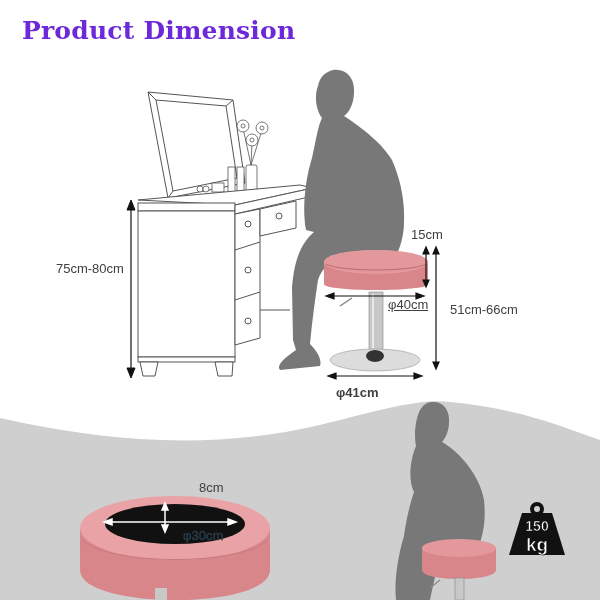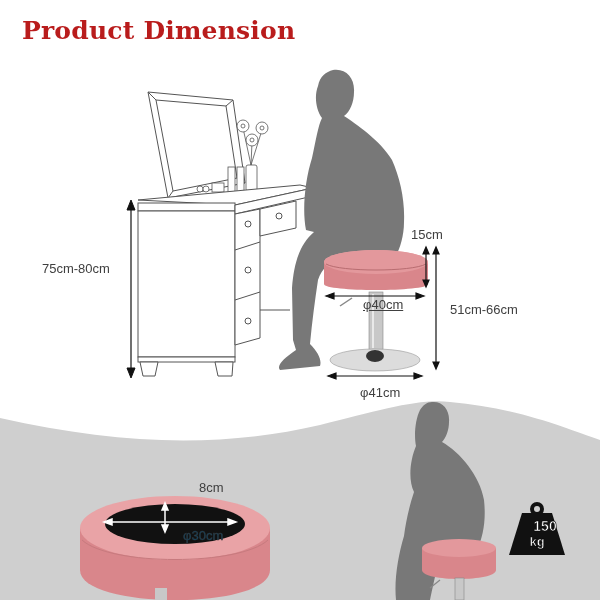--- a/index.html
+++ b/index.html
@@ -1,17 +1,17 @@
 <!DOCTYPE html>
 <html><head>
 <meta charset="utf-8">
 <style>
   html, body { margin:0; padding:0; }
   body { width:600px; height:600px; position:relative; overflow:hidden; background:#ffffff; font-family:"Liberation Sans", sans-serif; }
-  .title { position:absolute; left:22px; top:16px; font-family:"DejaVu Serif", serif; font-weight:bold; font-size:25px; color:#b91c1c; letter-spacing:0.2px; }
+  .title { position:absolute; left:22px; top:16px; font-family:"DejaVu Serif", serif; font-weight:bold; font-size:25px; color:#6d28d9; letter-spacing:0.2px; }
   .lbl { position:absolute; font-family:"Liberation Sans", sans-serif; font-size:13px; color:#404040; white-space:nowrap; }
   svg.scene { position:absolute; left:0; top:0; }
   .weight-text { position:absolute; color:#fff; font-family:"Liberation Sans", sans-serif; font-weight:bold; text-align:center; -webkit-text-stroke:0.6px #000; }
 </style>
 </head>
 <body>
 
 <div class="title">Product Dimension</div>
 
 <svg class="scene" width="600" height="600" viewBox="0 0 600 600">
@@ -126,22 +126,22 @@
     <line x1="440" y1="580" x2="430" y2="588" stroke="#888" stroke-width="1.2"></line>
   </g>
 
   <g>
     <circle cx="537" cy="509" r="7" fill="#111"></circle>
     <circle cx="537" cy="509" r="3" fill="#cfcfcf"></circle>
     <polygon points="522,513 552,513 565,555 509,555" fill="#111"></polygon>
   </g>
 </svg>
 
-<div class="weight-text" style="left:518px;top:518px;width:38px;font-size:14px;margin-left:8px;">150</div>
-<div class="weight-text" style="left:518px;top:534px;width:38px;font-size:13px;">kg</div>
+<div class="weight-text" style="left:518px;top:518px;width:38px;font-size:14px;">150</div>
+<div class="weight-text" style="left:518px;top:534px;width:38px;font-size:19px;">kg</div>
 
-<div class="lbl" style="left:42px;top:261px;">75cm-80cm</div>
+<div class="lbl" style="left:56px;top:261px;">75cm-80cm</div>
 <div class="lbl" style="left:411px;top:227px;">15cm</div>
-<div class="lbl" style="left:363px;top:297px;text-decoration:underline;">φ40cm</div>
+<div class="lbl" style="left:388px;top:297px;text-decoration:underline;">φ40cm</div>
 <div class="lbl" style="left:450px;top:302px;">51cm-66cm</div>
-<div class="lbl" style="left:360px;top:385px;">φ41cm</div>
+<div class="lbl" style="left:336px;top:385px;font-weight:bold;">φ41cm</div>
 <div class="lbl" style="left:175px;top:480px;margin-left:24px;">8cm</div>
 <div class="lbl" style="left:183px;top:528px;color:#0c4a6e;-webkit-text-stroke:0.5px #333;">φ30cm</div>
 
 </body></html>

